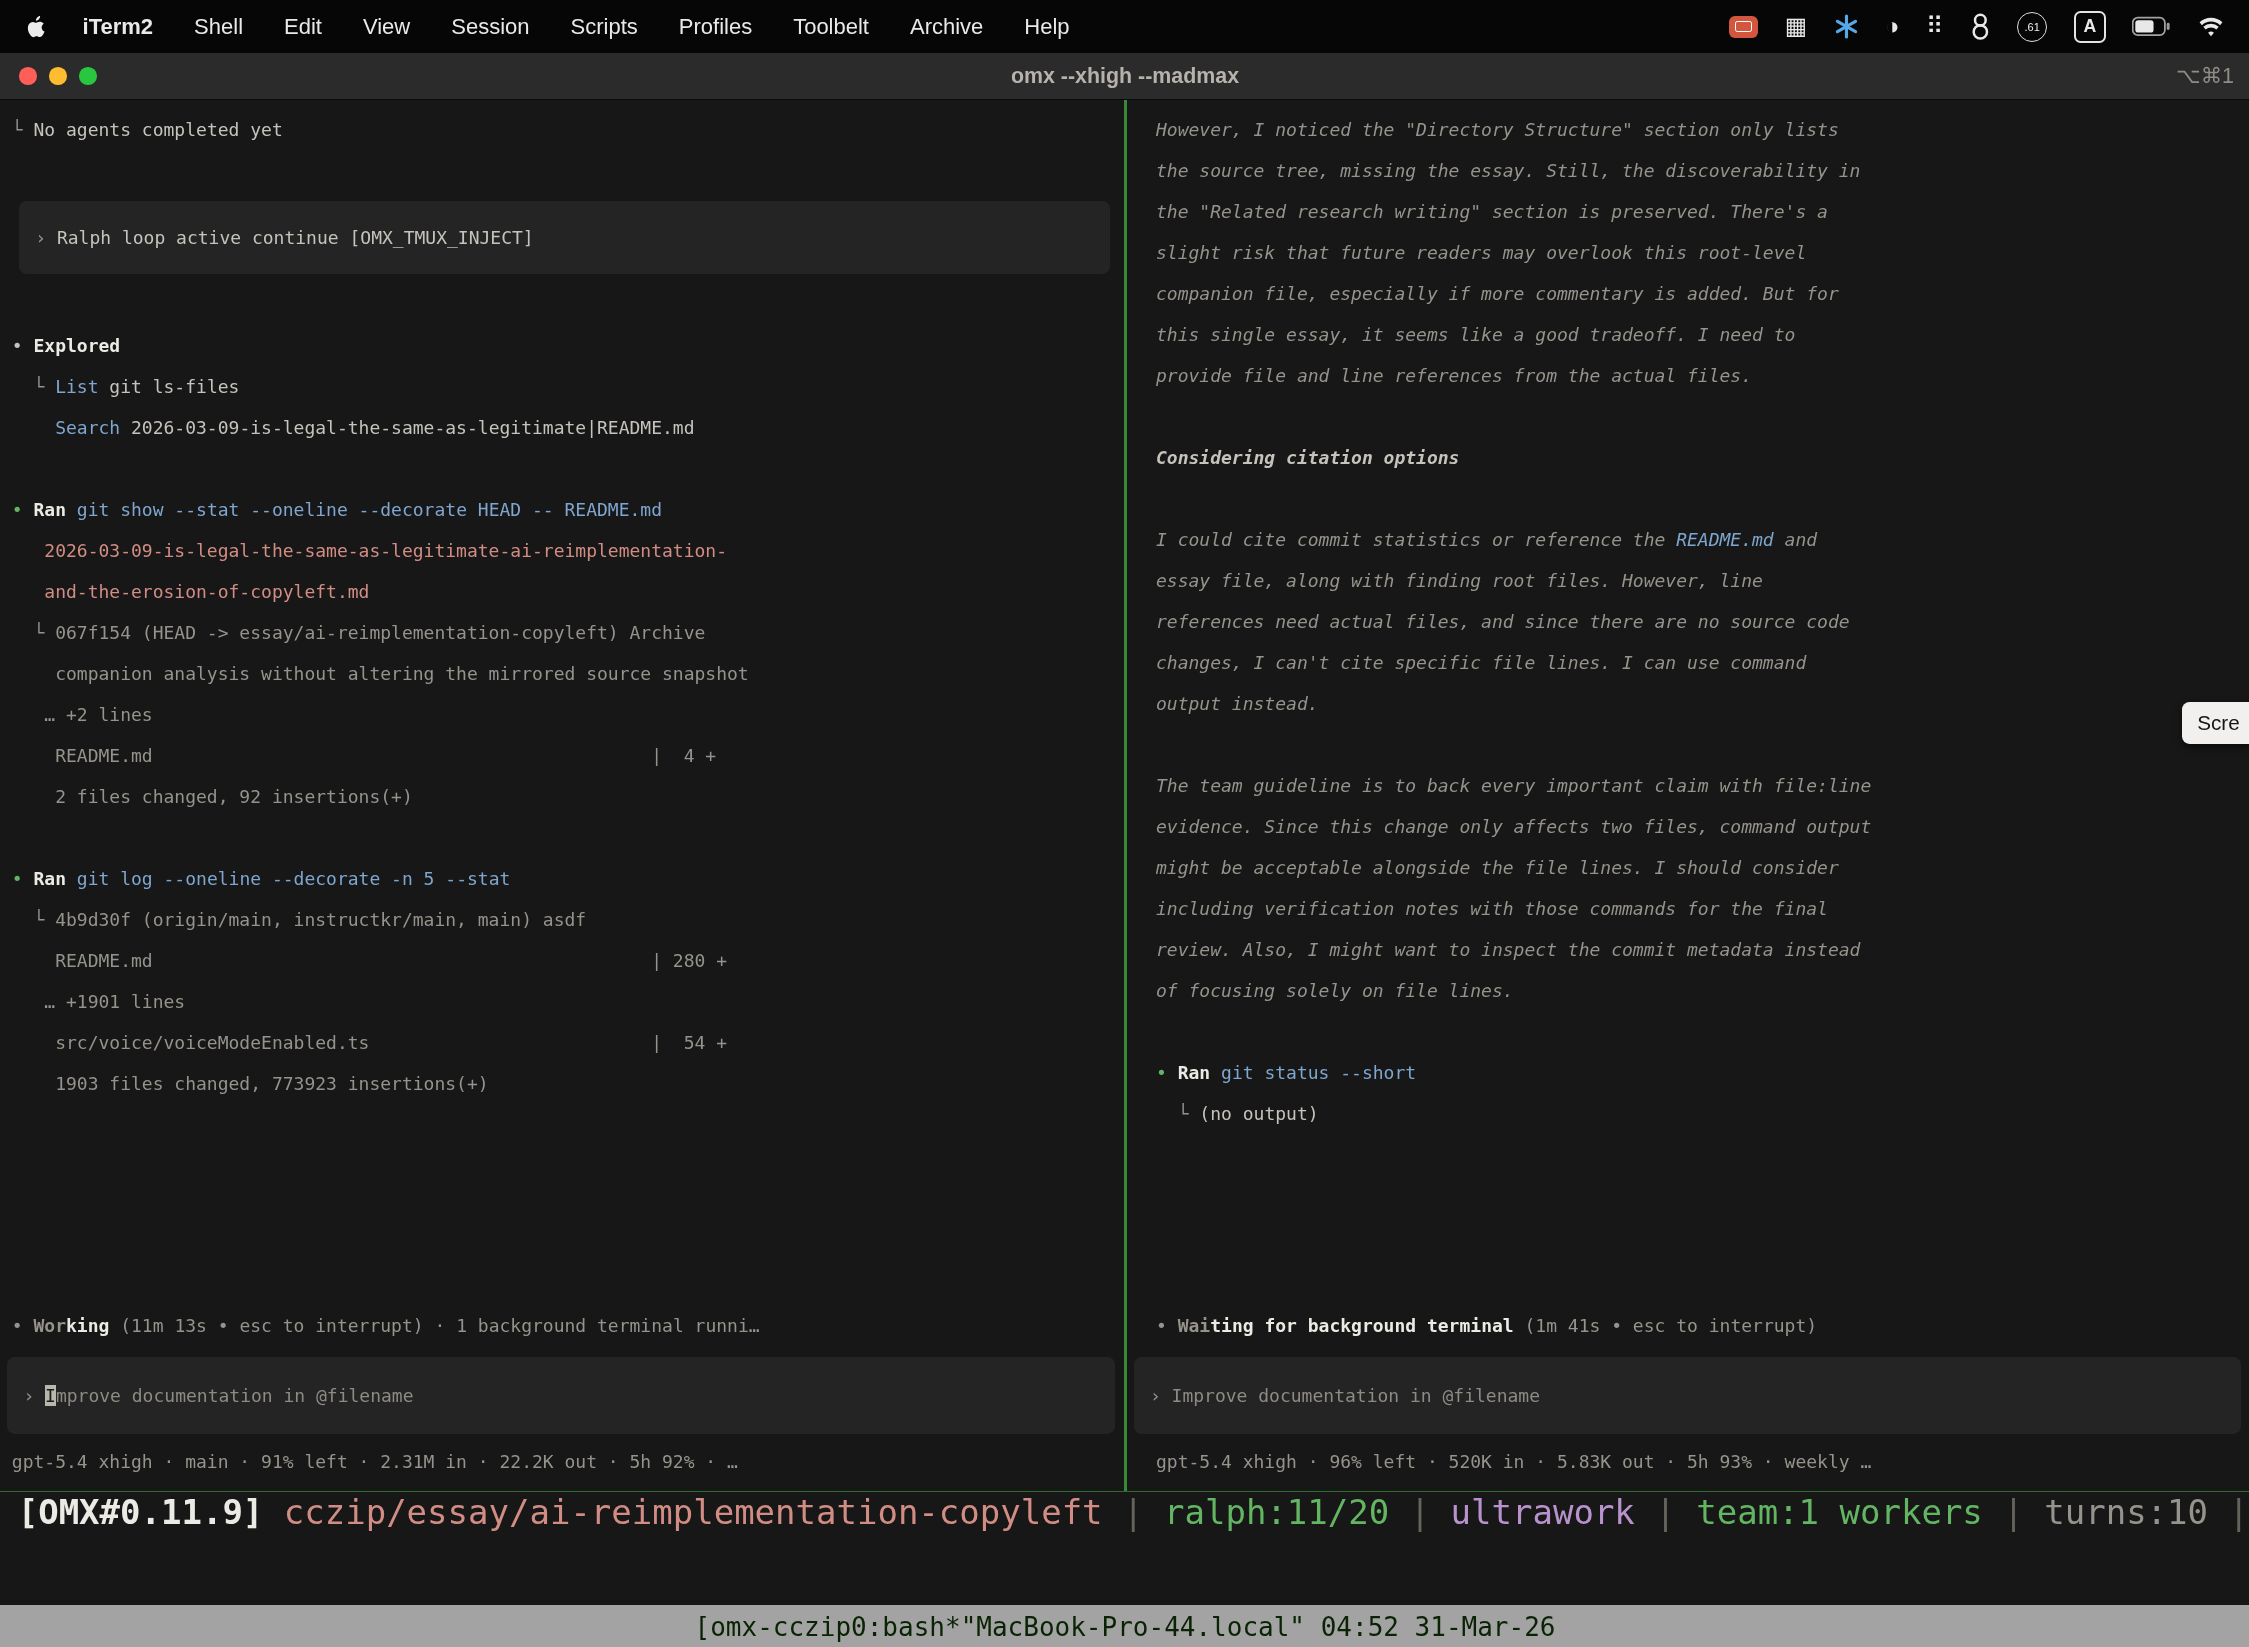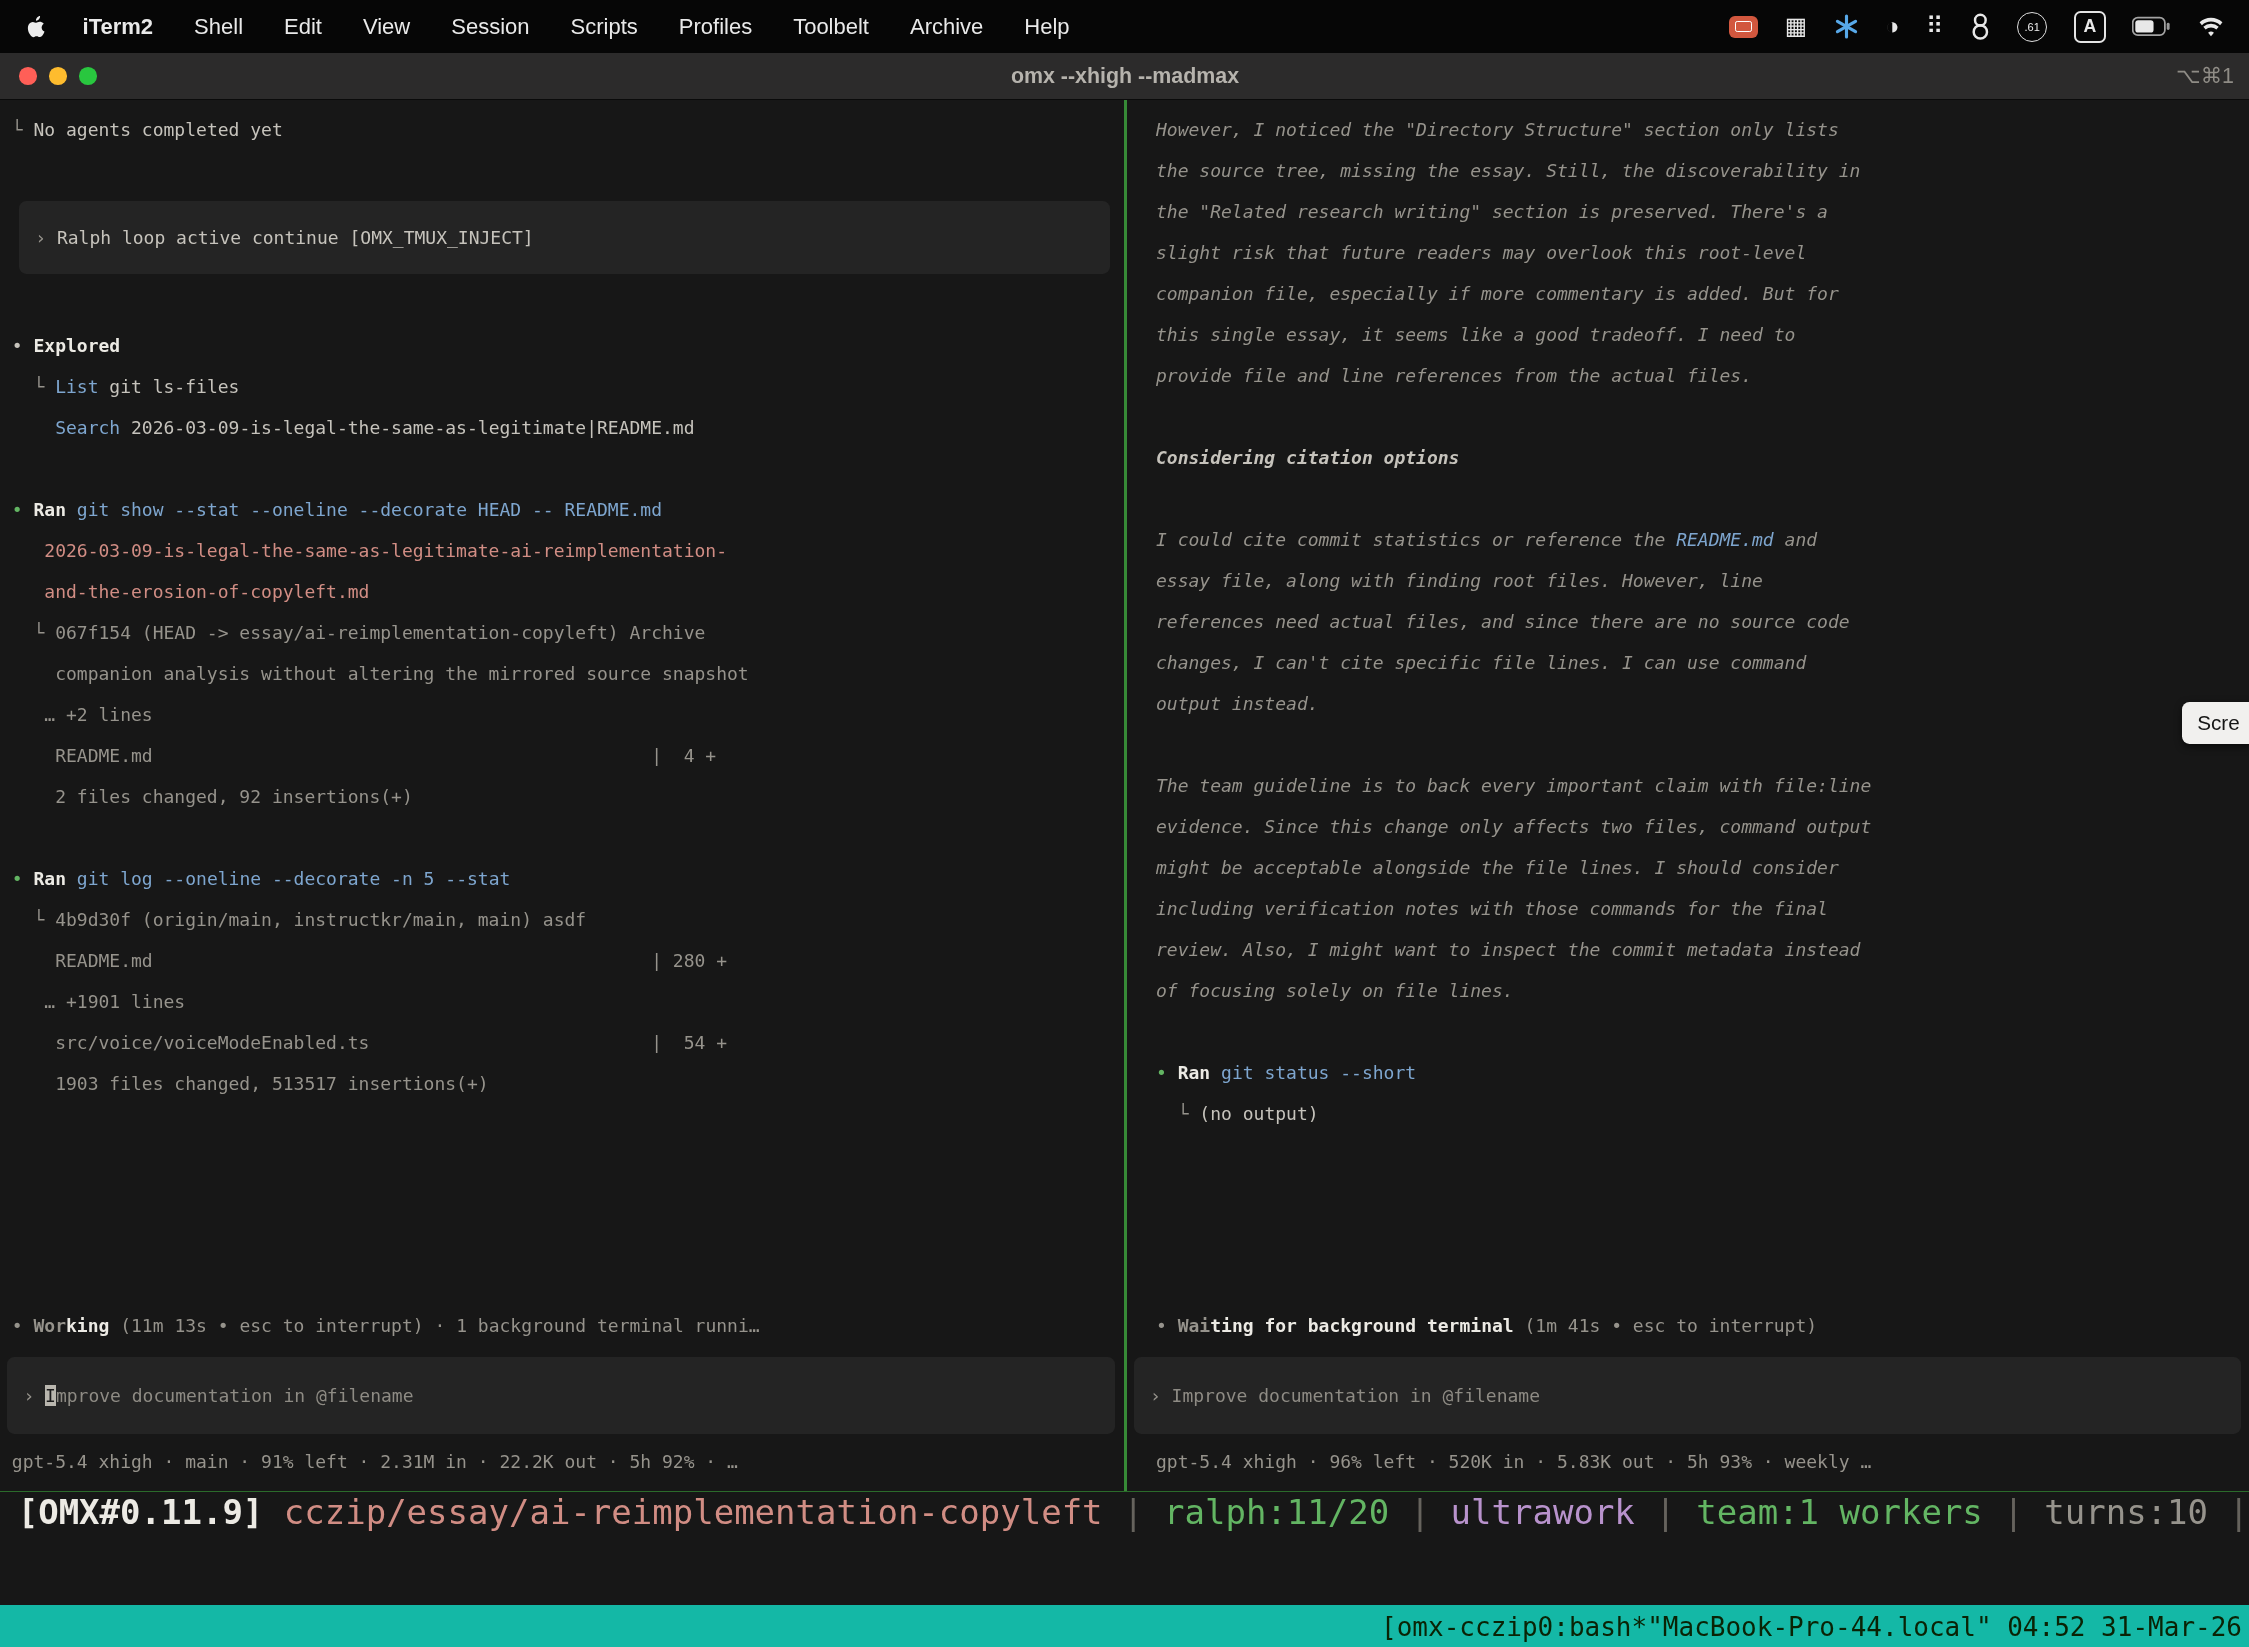--- a/index.html
+++ b/index.html
@@ -55,22 +55,22 @@
     font-family:Liberation Sans, sans-serif;font-size:20.7px;padding:8.9px 10.3px 8.9px 14.8px;
     border-radius:7.4px 0 0 7.4px;box-shadow:0 2.2px 7.4px rgba(0,0,0,.55);z-index:5;cursor:pointer;}
 
   
   .omx-bar{height:44px;flex:0 0 44px;display:flex;align-items:flex-start;padding:0 17.7px;background:#171717;
     font-family:"DejaVu Sans Mono","Liberation Mono",monospace;font-size:34px;white-space:pre;overflow:hidden;}
 
   .shell-gap{height:69px;flex:0 0 69px;background:#171717;}
 
   
-  .tmux-bar{height:43px;flex:0 0 43px;background:#14b8a6;color:#0a2305;display:flex;align-items:center;
-    justify-content:flex-end;padding:0 8px;font-family:"DejaVu Sans Mono","Liberation Mono",monospace;
+  .tmux-bar{height:43px;flex:0 0 43px;background:#a3a3a3;color:#0a2305;display:flex;align-items:center;
+    justify-content:center;padding:0 19px;font-family:"DejaVu Sans Mono","Liberation Mono",monospace;
     font-size:26px;white-space:pre;overflow:hidden;}
 </style>
 </head>
 <body>
 
 <div class="screen">
 
   <div class="menubar">
     <span class="apple-wrap">
       <svg width="23.6" height="28" viewBox="0 0 24 28">
@@ -160,21 +160,21 @@
           <div class="line"><span class="c-dim">    companion analysis without altering the mirrored source snapshot</span></div>
           <div class="line"><span class="c-dim">   … +2 lines</span></div>
           <div class="line"><span class="c-dim">    README.md                                              |  4 +</span></div>
           <div class="line"><span class="c-dim">    2 files changed, 92 insertions(+)</span></div>
           <div class="line">&nbsp;</div>
           <div class="line"><span class="c-grn">• </span><span class="c-wht c-b">Ran</span><span class="c-blue"> git log --oneline --decorate -n 5 --stat</span></div>
           <div class="line"><span class="c-dim">  └ 4b9d30f (origin/main, instructkr/main, main) asdf</span></div>
           <div class="line"><span class="c-dim">    README.md                                              | 280 +</span></div>
           <div class="line"><span class="c-dim">   … +1901 lines</span></div>
           <div class="line"><span class="c-dim">    src/voice/voiceModeEnabled.ts                          |  54 +</span></div>
-          <div class="line"><span class="c-dim">    1903 files changed, 513517 insertions(+)</span></div>
+          <div class="line"><span class="c-dim">    1903 files changed, 773923 insertions(+)</span></div>
         </div>
       <div class="activity" id="left-activity"><span class="c-dim">• </span><span class="c-dim c-b">Wor</span><span class="c-wht c-b">king</span><span class="c-dim"> (11m 13s • esc to interrupt) · 1 background terminal runni…</span></div>
       <div class="prompt-box" id="left-prompt"><span class="c-dim">› </span><span class="c-cur">I</span><span class="c-ph">mprove documentation in @filename</span></div>
       <div class="model-status c-dim">gpt-5.4 xhigh · main · 91% left · 2.31M in · 22.2K out · 5h 92% · …</div>
     </section>
 
     <div class="divider"></div>
 
     <section class="pane pane-r">
       <div class="scrollback" id="right-lines">

